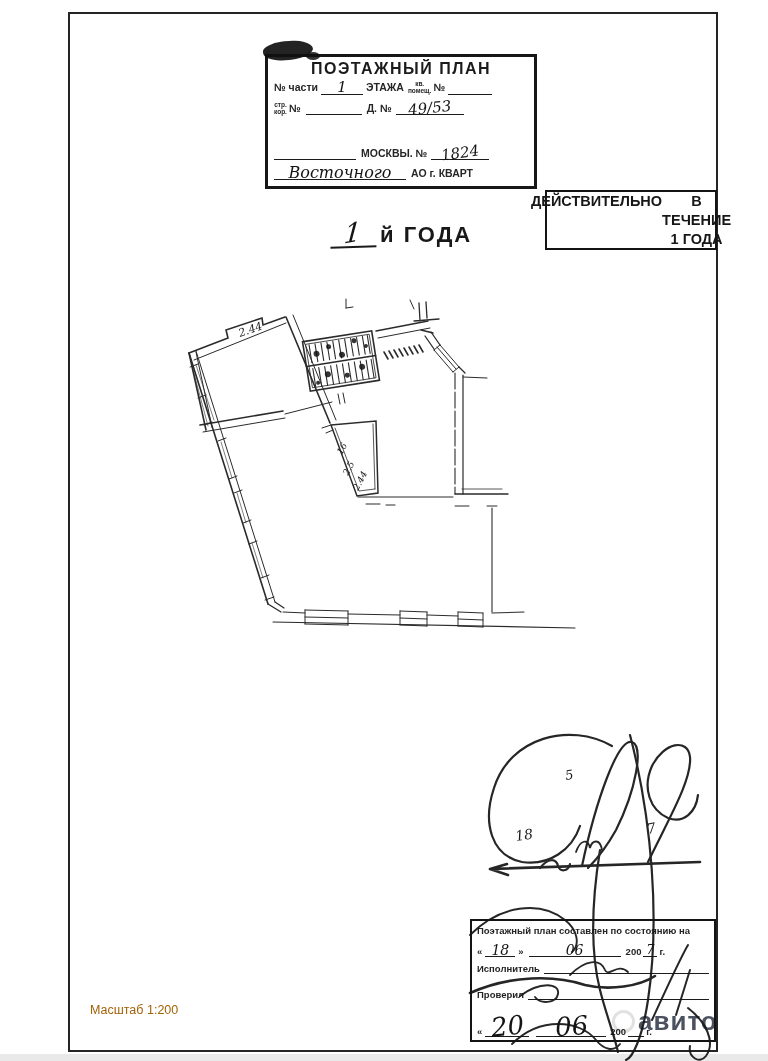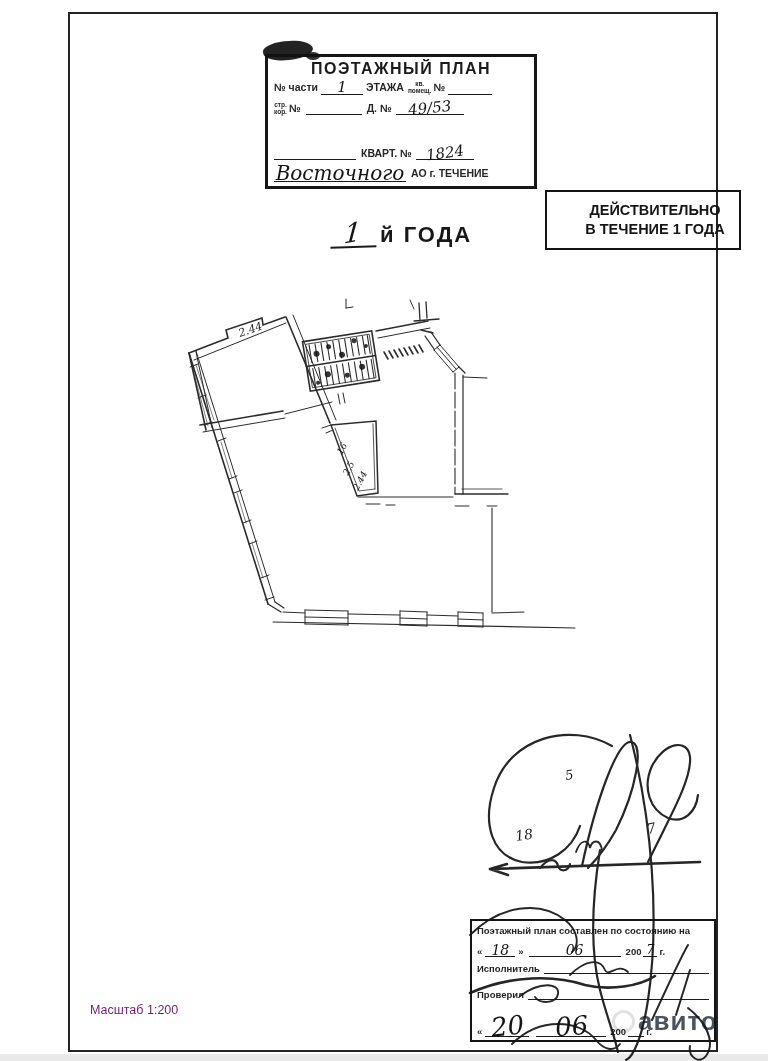--- a/index.html
+++ b/index.html
@@ -15,32 +15,32 @@
   .header-box{left:265px;top:54px;width:266px;height:129px;border:3px solid #171717;background:#fff;}
   .hb-row{position:absolute;left:6px;right:6px;display:flex;white-space:nowrap;}
   .lbl{font-weight:bold;font-size:10.5px;color:#262626;}
   .lbl-sm{font-weight:bold;font-size:6.5px;line-height:6.5px;color:#262626;text-align:center;}
   .u{display:inline-block;border-bottom:1.6px solid #1b1b1b;text-align:center;line-height:12px;}
   .hw{font-family:"DejaVu Serif",serif;font-style:italic;color:#141414;}
   .blob{left:263px;top:41px;width:50px;height:19px;background:#101010;border-radius:45% 60% 50% 55%;transform:rotate(-7deg);opacity:.92;}
   .blob2{left:306px;top:52px;width:14px;height:8px;background:#101010;border-radius:50%;opacity:.85;}
   .hb-title{position:absolute;top:3px;left:0;right:0;text-align:center;font-weight:bold;font-size:16px;letter-spacing:1.5px;color:#1b1b1b;}
   
-  .stamp{left:545px;top:190px;width:168px;height:56px;border:2.5px solid #141414;display:flex;flex-direction:column;justify-content:center;text-align:center;padding-left:24px;}
+  .stamp{left:545px;top:190px;width:168px;height:56px;border:2.5px solid #141414;display:flex;justify-content:center;text-align:center;}
   .stamp div{font-weight:bold;font-size:14.5px;line-height:19px;color:#161616;}
   
   .floor-title{left:330px;top:220px;display:flex;align-items:flex-end;}
   .floor-num-wrap{display:inline-block;border-bottom:2px solid #1a1a1a;width:46px;text-align:center;transform:rotate(-2deg);}
   .floor-num{font-size:27px;line-height:26px;transform:skewX(-14deg) rotate(-8deg);display:inline-block;}
   .floor-suffix{font-weight:bold;font-size:22px;letter-spacing:2px;margin-left:4px;color:#181818;}
   
   .footer-box{left:470px;top:919px;width:242px;height:119px;border:2px solid #141414;background:transparent;}
   .fb-row{position:absolute;left:5px;right:5px;display:flex;align-items:flex-end;white-space:nowrap;}
   .fb-lbl{font-weight:bold;font-size:9.5px;color:#242424;}
-  .scale-label{left:90px;top:1003px;font-size:12.5px;color:#701a75;}
+  .scale-label{left:90px;top:1003px;font-size:12.5px;color:#a16207;}
   
   .watermark{left:612px;top:1006px;display:flex;align-items:center;opacity:.75;}
   .wm-circle{width:17px;height:17px;border:3.5px solid #d7d7d7;border-radius:50%;margin-right:3px;}
   .wm-text{font-weight:bold;font-size:26px;color:#0f172a;letter-spacing:1px;}
   svg{position:absolute;overflow:visible;}
   .sig-digit{font-family:"DejaVu Serif",serif;font-style:italic;fill:#1a1a1a;}
 </style>
 </head>
 <body>
 
@@ -70,26 +70,26 @@
       <span>стр.</span><br>
       <span>кор.</span>
     </span>
     <span class="lbl">№</span>
     <span class="u" style="width:56px;margin:0 5px"></span>
     <span class="lbl">Д. №</span>
     <span class="u" style="width:68px;margin-left:4px"><span class="hw" style="font-size:15px;transform:rotate(-6deg);display:inline-block">49/53</span></span>
   </div>
   <div class="hb-row" style="top:90px">
     <span class="u" style="width:82px;margin-right:5px"></span>
-    <span class="lbl">КВАРТ. №</span>
+    <span class="lbl">МОСКВЫ. №</span>
     <span class="u" style="width:58px;margin-left:4px"><span class="hw" style="font-size:15px;transform:rotate(-8deg);display:inline-block">1824</span></span>
   </div>
   <div class="hb-row" style="top:110px">
-    <span class="u" style="width:132px;margin-right:5px"><span class="hw" style="font-size:20px">Восточного</span></span>
-    <span class="lbl">АО г. ТЕЧЕНИЕ</span>
+    <span class="u" style="width:132px;margin-right:5px"><span class="hw" style="font-size:16px">Восточного</span></span>
+    <span class="lbl">АО г. КВАРТ</span>
   </div>
 </div>
 <div class="abs blob"></div>
 <div class="abs blob2"></div>
 
 <div class="abs stamp">
   <div>ДЕЙСТВИТЕЛЬНО</div>
   <div>В ТЕЧЕНИЕ 1 ГОДА</div>
 </div>
 

